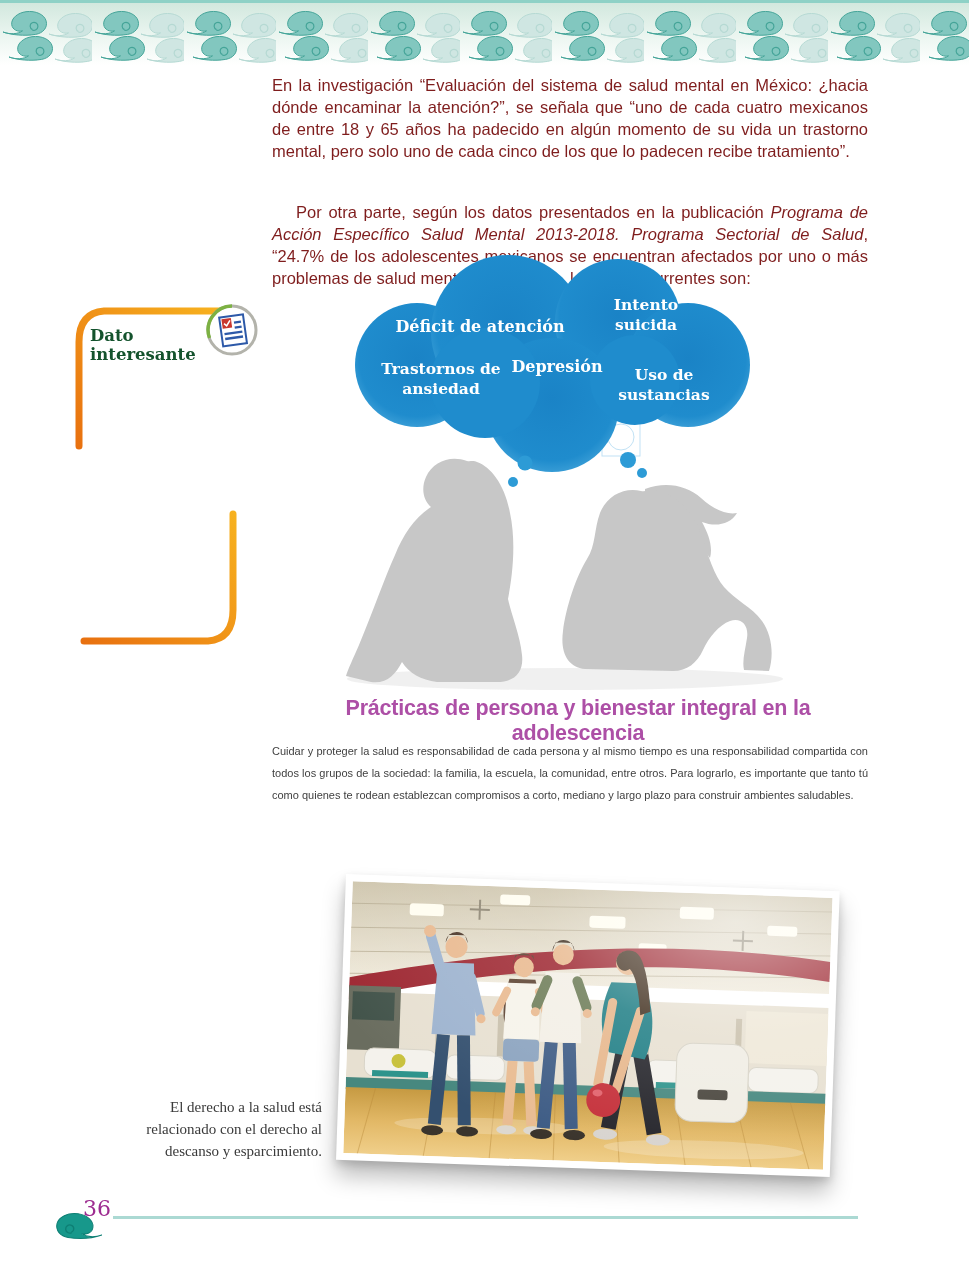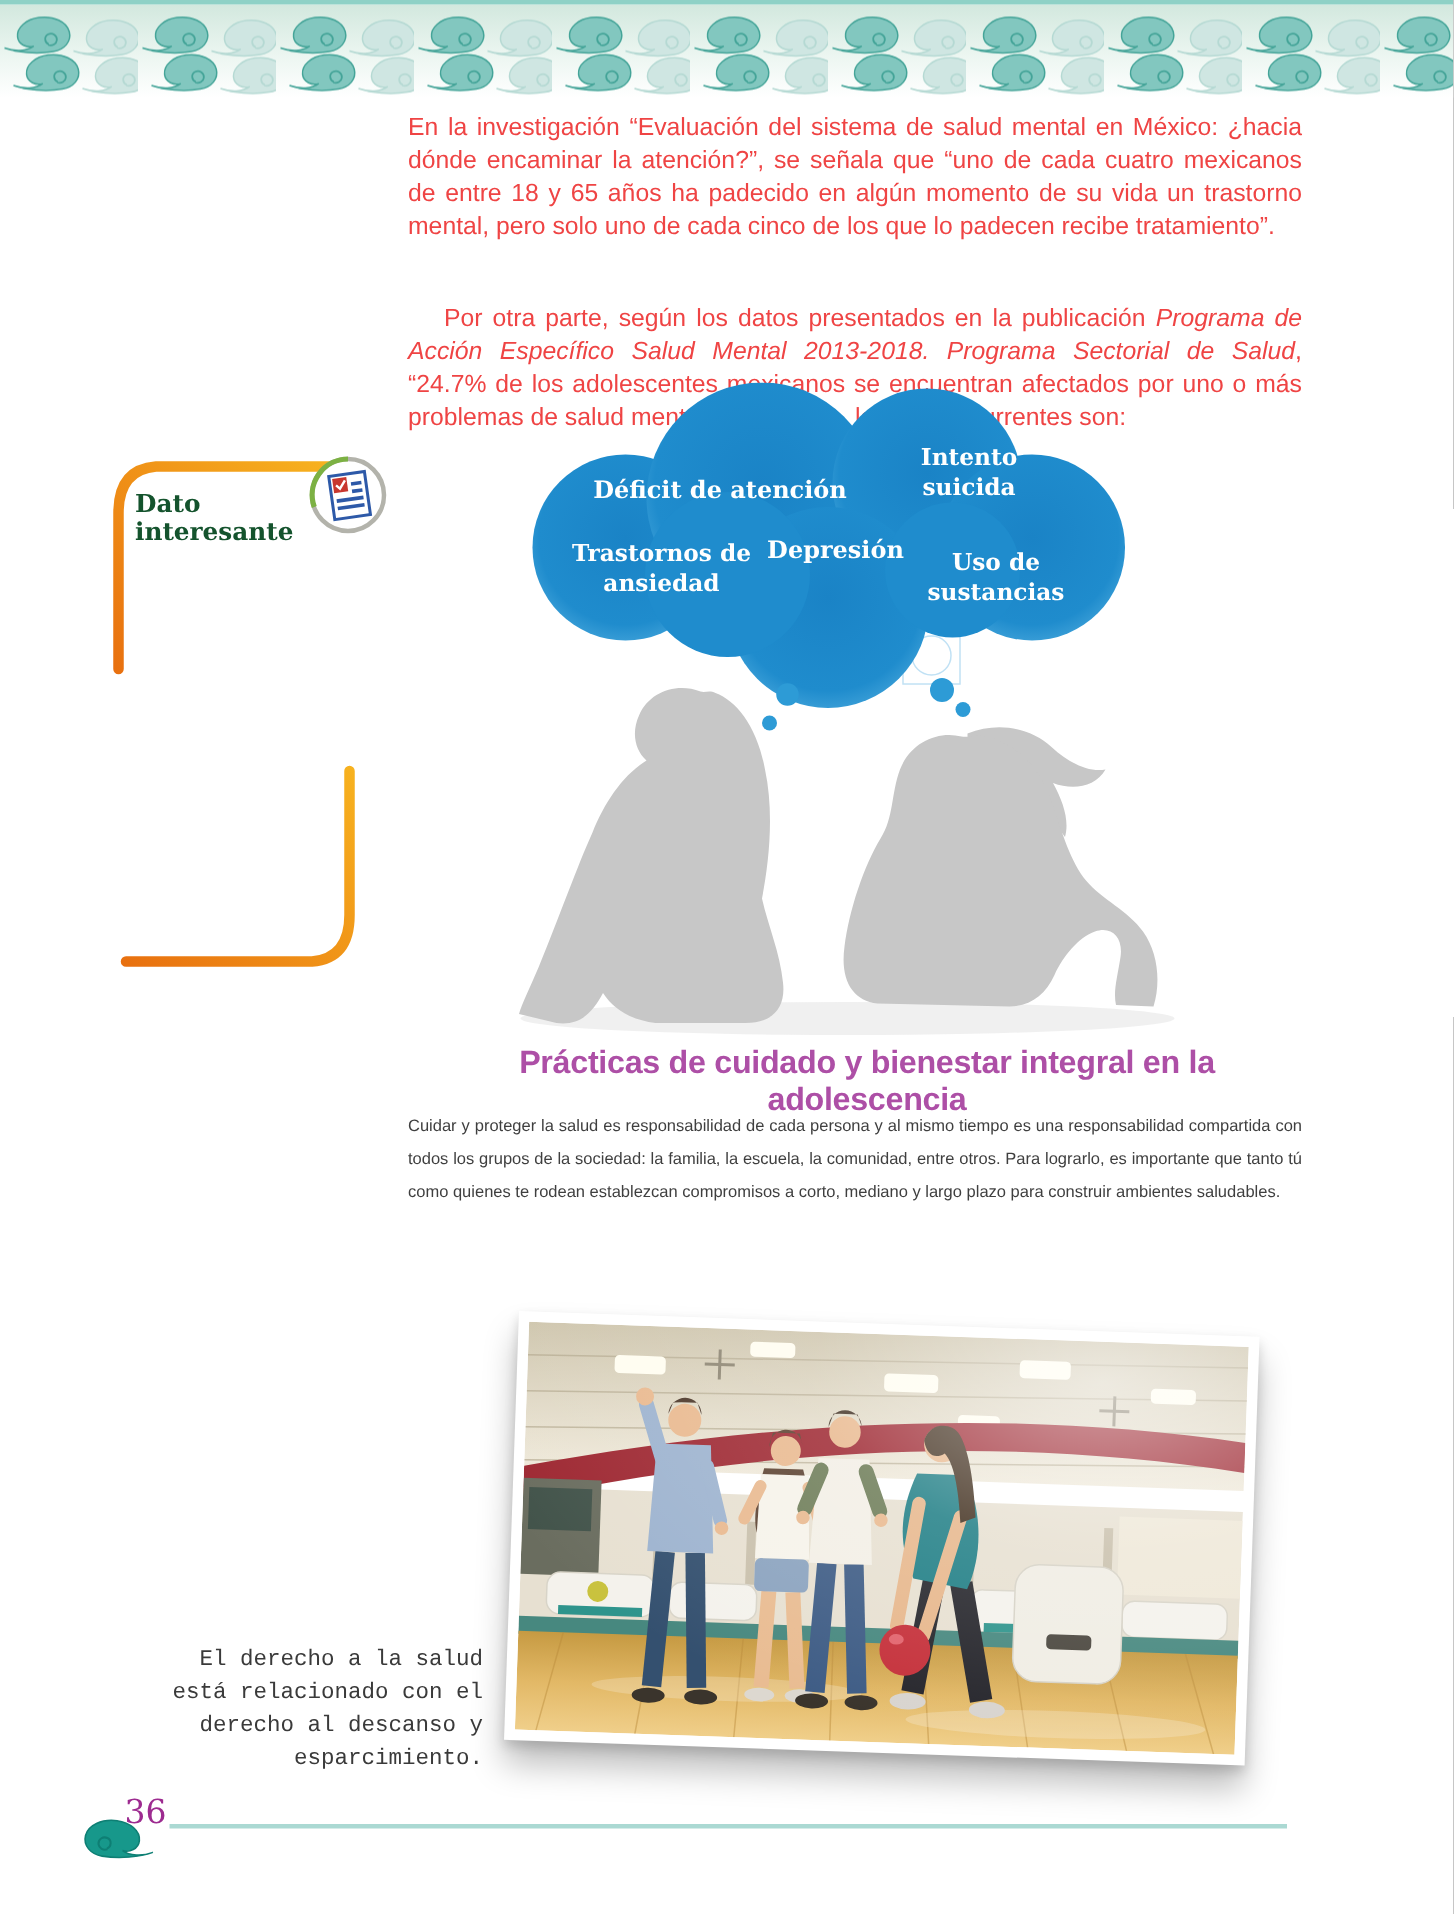--- a/index.html
+++ b/index.html
@@ -11,21 +11,21 @@
   
   .wave-band{
     position:absolute;left:0;top:0;width:969px;height:62px;
     background:linear-gradient(180deg,#d2e8de 0%,#ecf6f1 55%,#ffffff 100%);
     border-top:3px solid #8ed1c6;
   }
   .wave-band svg{display:block;}
   
   .main-col{position:absolute;left:272px;top:74px;width:596px;}
   .main-col p{
-    margin:0;font-size:16.5px;line-height:22px;text-align:justify;color:#ef4444;
+    margin:0;font-size:16.5px;line-height:22px;text-align:justify;color:#7f1d1d;
   }
   .main-col p.indent{text-indent:24px;margin-top:39px;}
   .italic{font-style:italic;}
   
   .sidebar{position:absolute;left:62px;top:300px;width:186px;height:352px;}
   .sidebar .bracket{position:absolute;left:0;top:0;}
   .sidebar .badge{position:absolute;right:-12px;top:2px;}
   .sidebar-title{
     position:absolute;left:28px;top:26px;width:150px;
     font-family:"DejaVu Serif",serif;font-weight:bold;font-size:16.5px;color:#14532d;
@@ -56,21 +56,21 @@
   
   .photo{
     position:absolute;left:346px;top:874px;width:480px;height:272px;
     background:#ffffff;padding:7px;
     transform:rotate(2deg);transform-origin:top left;
     box-shadow:0 16px 22px rgba(0,0,0,0.25),0 4px 8px rgba(0,0,0,0.15);
   }
   .photo svg{display:block;}
   .photo-caption{
     position:absolute;left:98px;top:1096px;width:224px;text-align:right;
-    font-family:Liberation Mono, monospace;font-size:15px;line-height:22px;color:#3a3a3a;
+    font-family:Liberation Serif, serif;font-size:15px;line-height:22px;color:#3a3a3a;
   }
   
   .footer-line{position:absolute;left:113px;top:1216px;width:745px;height:3px;background:#abd9d3;}
   .page-number{
     position:absolute;left:83px;top:1196px;
     font-family:"DejaVu Serif",serif;font-weight:normal;font-size:22px;color:#9d2b90;
   }
   .footer-wave{position:absolute;left:55px;top:1210px;}
 </style>
 </head>
@@ -176,21 +176,21 @@
         <circle cx="307" cy="218" r="5"></circle>
       </g>
     </svg>
     <div class="cloud-label lbl-deficit">Déficit de atención</div>
     <div class="cloud-label lbl-intento">Intento suicida</div>
     <div class="cloud-label lbl-trastornos">Trastornos de ansiedad</div>
     <div class="cloud-label lbl-depresion">Depresión</div>
     <div class="cloud-label lbl-uso">Uso de sustancias</div>
   </div>
 
-  <div class="section-heading">Prácticas de cuidado y bienestar integral en la adolescencia</div>
+  <div class="section-heading">Prácticas de persona y bienestar integral en la adolescencia</div>
 
   <p class="para3">Cuidar y proteger la salud es responsabilidad de cada persona y al mismo tiempo es una responsabilidad compartida con todos los grupos de la sociedad: la familia, la escuela, la comunidad, entre otros. Para lograrlo, es importante que tanto tú como quienes te rodean establezcan compromisos a corto, mediano y largo plazo para construir ambientes saludables.</p>
 
   <div class="photo">
     <svg width="480" height="272" viewBox="0 0 480 272">
       <defs>
         <linearGradient id="ceil" x1="0" y1="0" x2="0" y2="1">
           <stop offset="0" stop-color="#cfc6ae"></stop>
             <stop offset="1" stop-color="#efe9da"></stop>
         </linearGradient>

